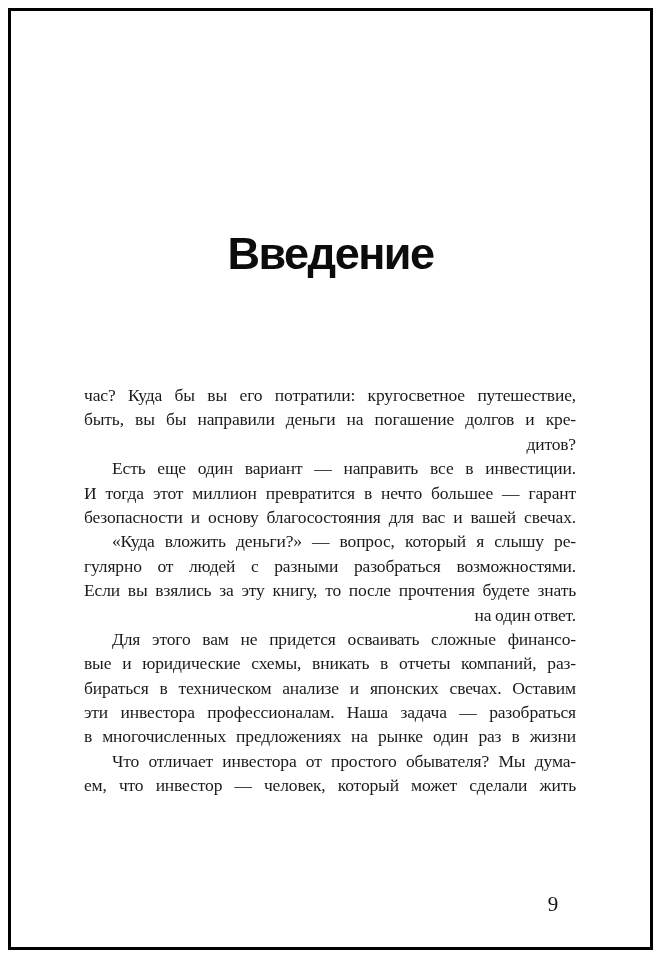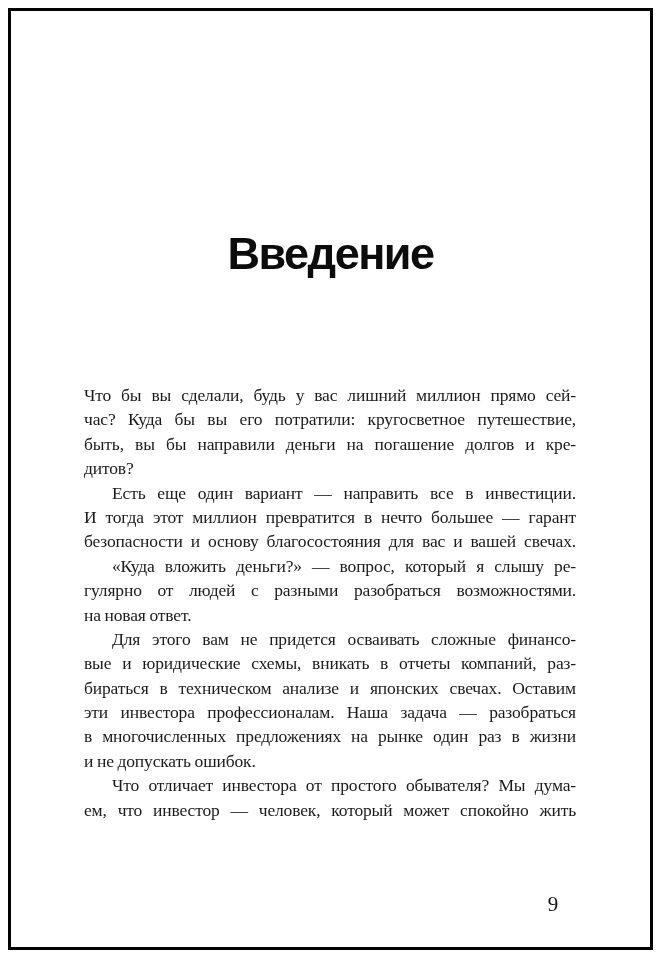--- a/index.html
+++ b/index.html
@@ -54,21 +54,21 @@
     overflow: hidden;
     text-align: justify;
   }
   .line::after {
     content: "";
     display: inline-block;
     width: 100%;
     height: 0;
   }
   .line--end {
-    text-align: left;
+    text-align: right;
   }
   .line--end::after {
     content: none;
   }
   .line--indent {
     text-indent: 28px;
   }
   .page-number {
     position: absolute;
     top: 892px;
@@ -81,34 +81,33 @@
 </style>
 </head>
 <body>
 
 <div class="canvas">
   <div class="page-frame"></div>
 
   <h1 class="chapter-title">Введение</h1>
 
   <div class="body-text">
-      <div class="line">Что бы вы сделали, будь у вас лишний миллион прямо сей-</div>
       <div class="line">час? Куда бы вы его потратили: кругосветное путешествие,</div>
       <div class="line">быть, вы бы направили деньги на погашение долгов и кре-</div>
       <div class="line line--end">дитов?</div>
       <div class="line line--indent">Есть еще один вариант — направить все в инвестиции.</div>
       <div class="line">И тогда этот миллион превратится в нечто большее — гарант</div>
       <div class="line">безопасности и основу благосостояния для вас и вашей свечах.</div>
       <div class="line line--indent">«Куда вложить деньги?» — вопрос, который я слышу ре-</div>
       <div class="line">гулярно от людей с разными разобраться возможностями.</div>
-      <div class="line line--end">на новая ответ.</div>
+      <div class="line">Если вы взялись за эту книгу, то после прочтения будете знать</div>
+      <div class="line line--end">на один ответ.</div>
       <div class="line line--indent">Для этого вам не придется осваивать сложные финансо-</div>
       <div class="line">вые и юридические схемы, вникать в отчеты компаний, раз-</div>
       <div class="line">бираться в техническом анализе и японских свечах. Оставим</div>
       <div class="line">эти инвестора профессионалам. Наша задача — разобраться</div>
       <div class="line">в многочисленных предложениях на рынке один раз в жизни</div>
-      <div class="line line--end">и не допускать ошибок.</div>
       <div class="line line--indent">Что отличает инвестора от простого обывателя? Мы дума-</div>
-      <div class="line">ем, что инвестор — человек, который может спокойно жить</div>
+      <div class="line">ем, что инвестор — человек, который может сделали жить</div>
     </div>
 
   <div class="page-number">9</div>
 </div>
 
 </body></html>

